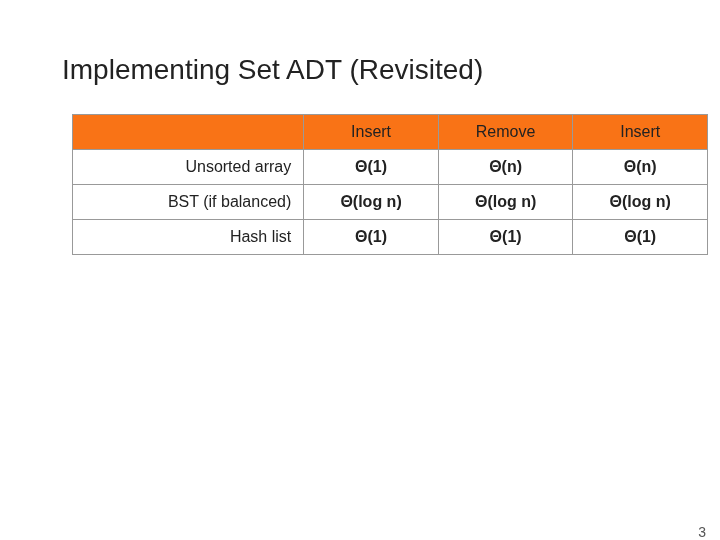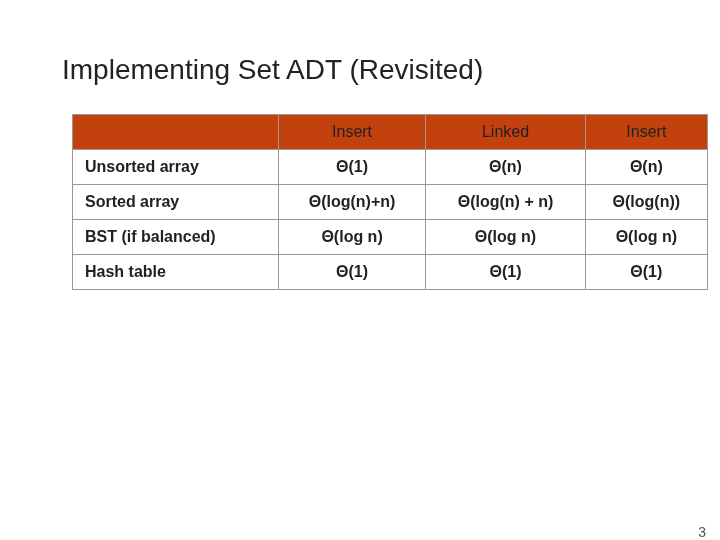--- a/index.html
+++ b/index.html
@@ -27,26 +27,26 @@
       color: #222;
     }
     th, td {
       border: 1px solid #999;
       padding: 8px 12px;
       text-align: center;
       vertical-align: middle;
       font-weight: bold;
     }
     td:first-child {
-      text-align: left;
-      font-weight: bold;
+      text-align: right;
+      font-weight: normal;
     }
     th {
       font-weight: normal;
-      background: #c2410c;
+      background: #f97316;
     }
     .row-label {
       text-align: center;
     }
     .page-number {
       position: absolute;
       bottom: 10px;
       right: 24px;
       font-size: 14px;
       color: #555;
@@ -56,45 +56,39 @@
 <body>
 
 <h1 class="page-title">Implementing Set ADT (Revisited)</h1>
 
 <div class="table-container">
   <table>
     <thead>
       <tr>
         <th></th>
         <th>Insert</th>
-        <th>Linked</th>
+        <th>Remove</th>
         <th>Insert</th>
       </tr>
     </thead>
     <tbody id="table-body">
     <tr>
           <td class="row-label">Unsorted array</td>
           <td>Θ(1)</td>
           <td>Θ(n)</td>
           <td>Θ(n)</td>
         </tr>
         <tr>
-          <td class="row-label">Sorted array</td>
-          <td>Θ(log(n)+n)</td>
-          <td>Θ(log(n) + n)</td>
-          <td>Θ(log(n))</td>
-        </tr>
-        <tr>
           <td class="row-label">BST (if balanced)</td>
           <td>Θ(log n)</td>
           <td>Θ(log n)</td>
           <td>Θ(log n)</td>
         </tr>
         <tr>
-          <td class="row-label">Hash table</td>
+          <td class="row-label">Hash list</td>
           <td>Θ(1)</td>
           <td>Θ(1)</td>
           <td>Θ(1)</td>
         </tr>
       </tbody>
   </table>
 </div>
 
 <div class="page-number">3</div>
 

